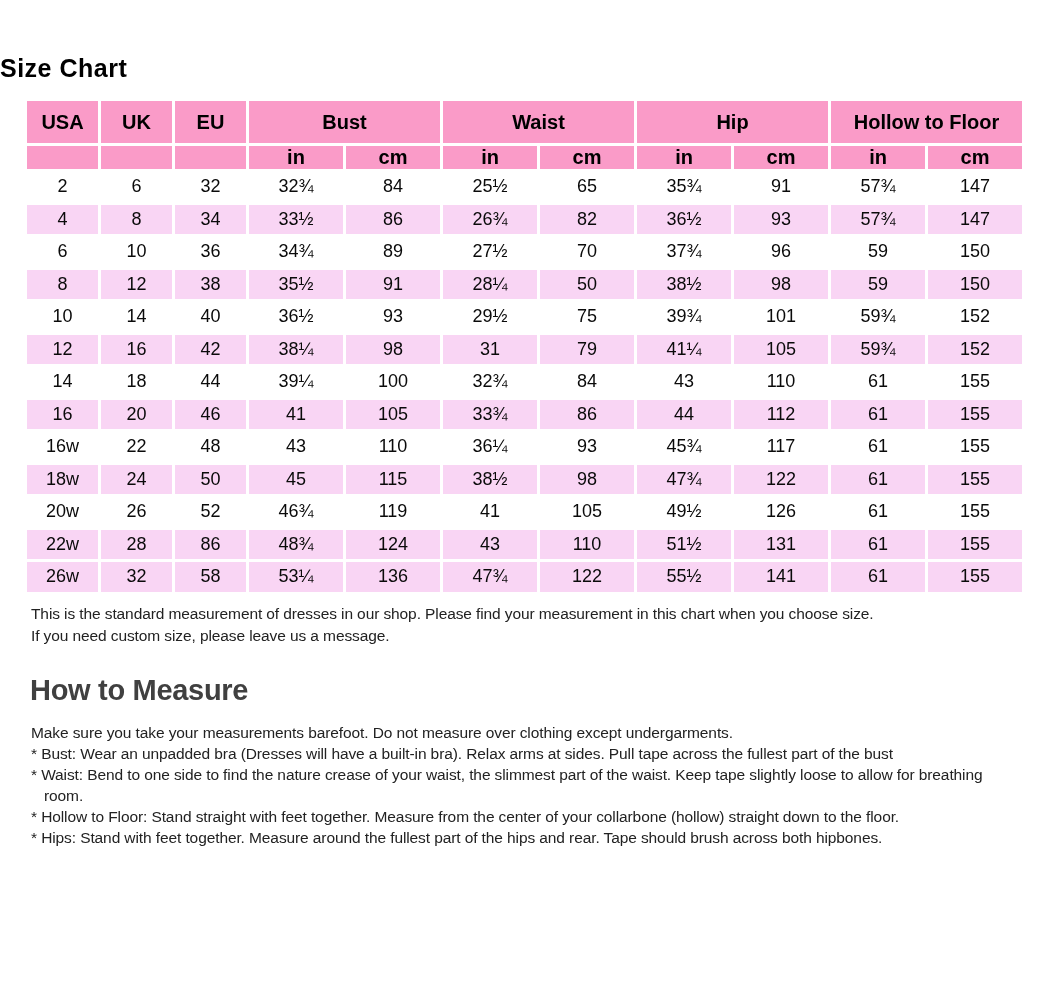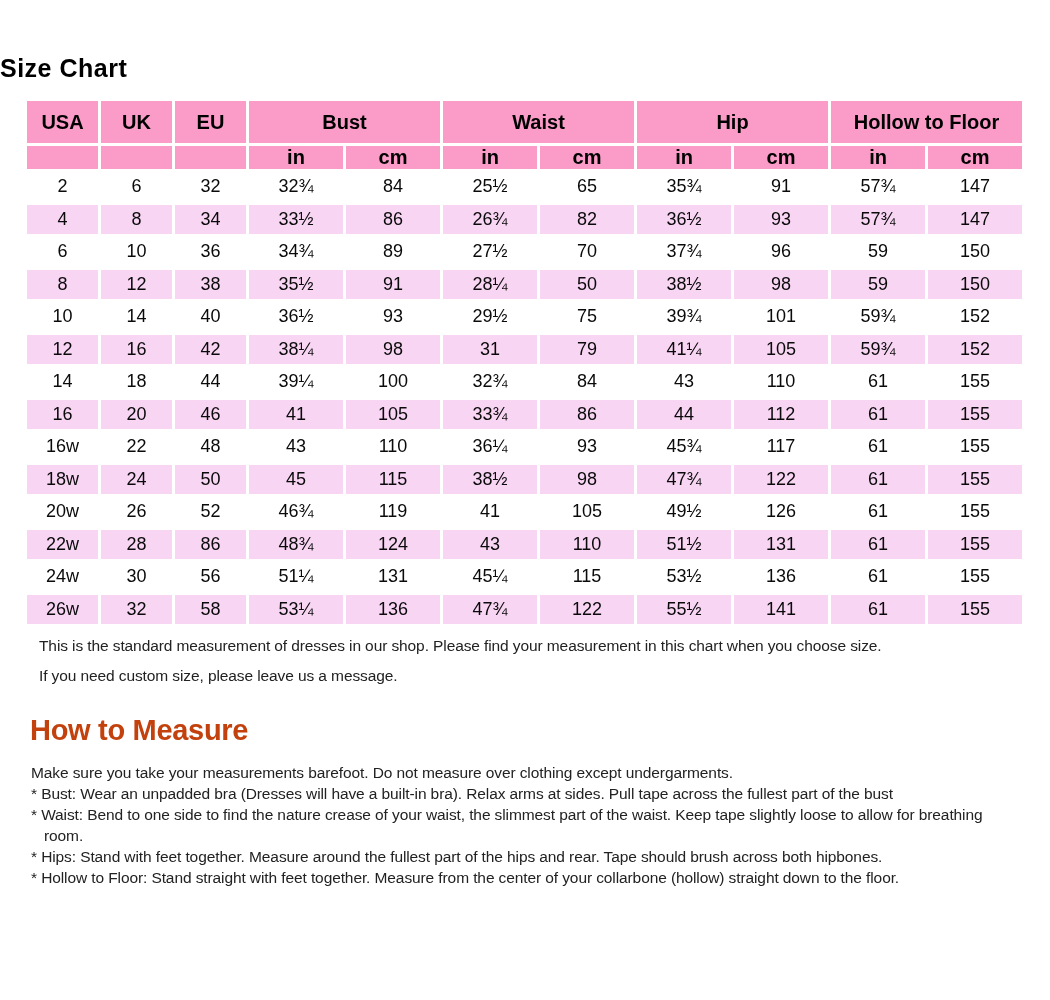--- a/index.html
+++ b/index.html
@@ -68,27 +68,27 @@
   table.size-chart tbody tr.alt td {
     background: var(--row-pink);
   }
   .notes {
     margin: 8px 0 0 31px;
     font-size: 15.5px;
     line-height: 22px;
     color: var(--body-text);
     letter-spacing: -0.1px;
   }
-  .notes p { margin: 8px; }
+  .notes p { margin: 0; }
   .measure-heading {
     margin: 27px 0 0 30px;
     font-size: 29px;
     line-height: 32px;
     font-weight: bold;
-    color: #c2410c;
+    color: #404040;
     letter-spacing: -0.3px;
   }
   .measure-body {
     margin: 4px 0 0 31px;
     width: 992px;
     font-size: 15.5px;
     line-height: 21px;
     color: var(--body-text);
     letter-spacing: -0.1px;
   }
@@ -294,33 +294,20 @@
           <td>86</td>
           <td>48¾</td>
           <td>124</td>
           <td>43</td>
           <td>110</td>
           <td>51½</td>
           <td>131</td>
           <td>61</td>
           <td>155</td>
         </tr>
-        <tr>
-          <td>24w</td>
-          <td>30</td>
-          <td>56</td>
-          <td>51¼</td>
-          <td>131</td>
-          <td>45¼</td>
-          <td>115</td>
-          <td>53½</td>
-          <td>136</td>
-          <td>61</td>
-          <td>155</td>
-        </tr>
         <tr class="alt">
           <td>26w</td>
           <td>32</td>
           <td>58</td>
           <td>53¼</td>
           <td>136</td>
           <td>47¾</td>
           <td>122</td>
           <td>55½</td>
           <td>141</td>
@@ -334,17 +321,17 @@
     <p>This is the standard measurement of dresses in our shop. Please find your measurement in this chart when you choose size.</p>
     <p>If you need custom size, please leave us a message.</p>
   </div>
 
   <h2 class="measure-heading">How to Measure</h2>
 
   <div class="measure-body">
     <p class="intro">Make sure you take your measurements barefoot. Do not measure over clothing except undergarments.</p>
     <p class="item">* Bust: Wear an unpadded bra (Dresses will have a built-in bra). Relax arms at sides. Pull tape across the fullest part of the bust</p>
     <p class="item">* Waist: Bend to one side to find the nature crease of your waist, the slimmest part of the waist. Keep tape slightly loose to allow for breathing room.</p>
+    <p class="item">* Hollow to Floor: Stand straight with feet together. Measure from the center of your collarbone (hollow) straight down to the floor.</p>
     <p class="item">* Hips: Stand with feet together. Measure around the fullest part of the hips and rear. Tape should brush across both hipbones.</p>
-    <p class="item">* Hollow to Floor: Stand straight with feet together. Measure from the center of your collarbone (hollow) straight down to the floor.</p>
   </div>
 
 </div>
 
 </body></html>

